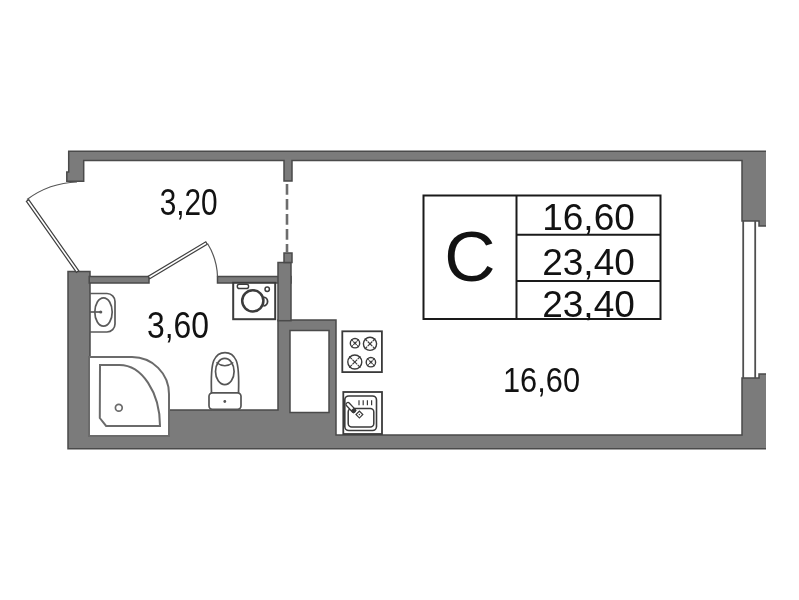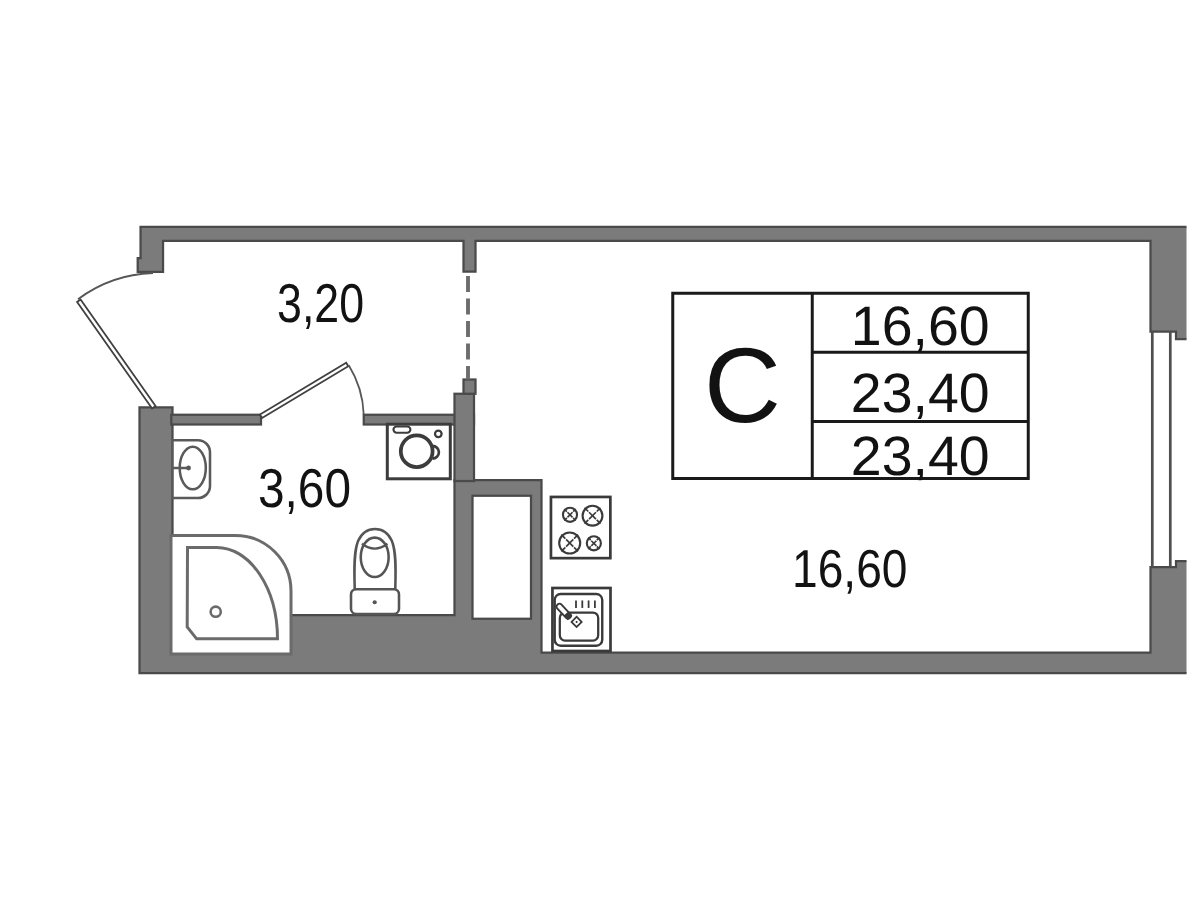--- a/index.html
+++ b/index.html
@@ -1,17 +1,17 @@
 <!DOCTYPE html>
 <html><head>
 <meta charset="utf-8">
 <style>
 html,body{margin:0;padding:0;background:#ffffff;}
 .page{position:relative;width:766px;height:600px;background:#ffffff;overflow:hidden;
-font-family:"Liberation Sans",sans-serif;margin-left:25px;}
+font-family:"Liberation Sans",sans-serif;}
 svg{position:absolute;top:0;left:0;display:block;}
 text{font-family:"Liberation Sans",sans-serif;fill:#121212;}
 </style>
 </head>
 <body>
 <div class="page">
 <svg width="799" height="600" viewBox="0 0 799 600">
 <defs>
         <clipPath id="tclip">
           <rect x="422" y="194" width="240" height="126.2"></rect>

